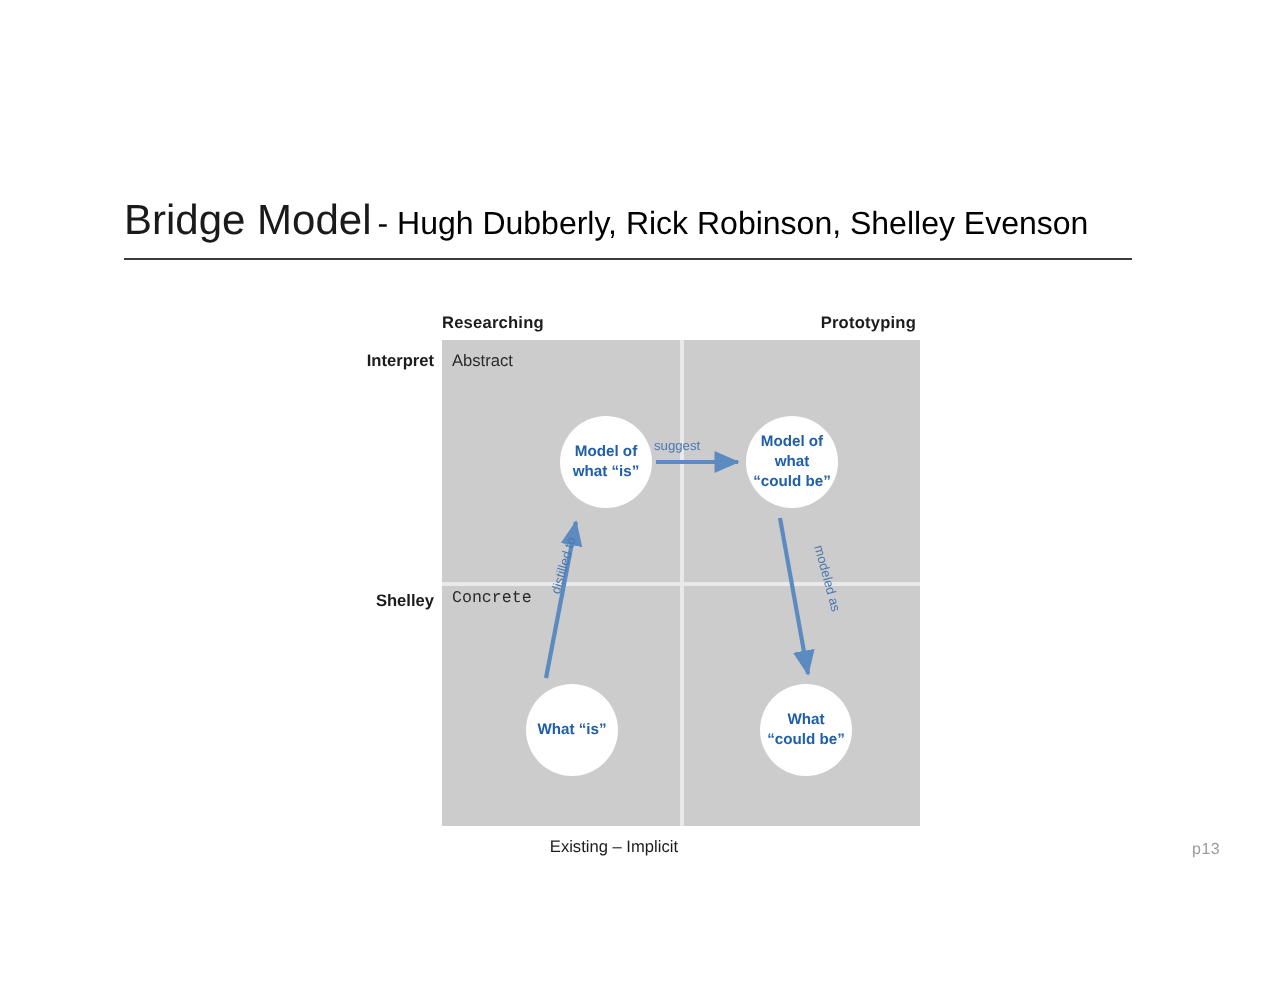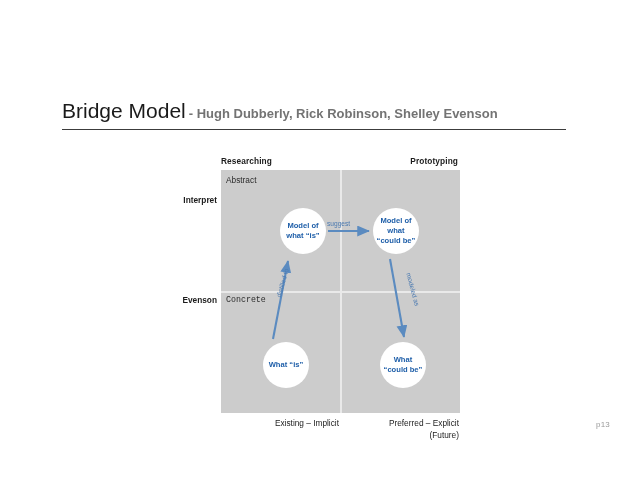--- a/index.html
+++ b/index.html
@@ -27,23 +27,23 @@
     white-space: nowrap;
     line-height: 1;
   }
   .slide-title {
     font-size: 21px;
     font-weight: 400;
     color: #1a1a1a;
     letter-spacing: 0px;
   }
   .slide-subtitle {
-    font-size: 13px;
-    font-weight: 700;
-    color: #737373;
+    font-size: 16px;
+    font-weight: 400;
+    color: #000000;
     margin-left: 3px;
   }
   .header-rule {
     margin-top: 8px;
     width: 504px;
     height: 1px;
     background: #3c3c3c;
   }
 
   
@@ -80,21 +80,21 @@
   
   .row-label {
     position: absolute;
     left: 0px;
     width: 42px;
     text-align: right;
     font-size: 8.3px;
     font-weight: bold;
     color: #1c1c1c;
   }
-  .row-label.interpret { top: 19px; margin-top: 20px; }
+  .row-label.interpret { top: 19px; }
   .row-label.describe  { top: 139px; }
 
   
   .panel {
     position: absolute;
     left: 46px;
     top: 14px;
     width: 239px;
     height: 243px;
     background: #cccccc;
@@ -203,21 +203,21 @@
 </div>
 
 <div class="page-number">p13</div>
 
 <div class="diagram">
 
   <div class="col-head left">Researching</div>
   <div class="col-head right">Prototyping</div>
 
   <div class="row-label interpret">Interpret</div>
-  <div class="row-label describe">Evenson</div>
+  <div class="row-label describe">Shelley</div>
 
   <div class="panel">
     <div class="panel-divider-v"></div>
     <div class="panel-divider-h"></div>
     <div class="scale-word abstract">Abstract</div>
     <div class="scale-word concrete">Concrete</div>
   </div>
 
   <svg class="arrows" viewBox="0 0 285 285" xmlns="http://www.w3.org/2000/svg">
     <defs>
@@ -258,18 +258,14 @@
   <div class="node node-br">
     <div>
       <span>What</span>
       <span>“could be”</span>
     </div>
   </div>
 
   <div class="axis-caption left">
     <div>Existing – Implicit</div>
   </div>
-  <div class="axis-caption right">
-    <div>Preferred – Explicit</div>
-    <div>(Future)</div>
-  </div>
 
 </div>
 
 </body></html>

